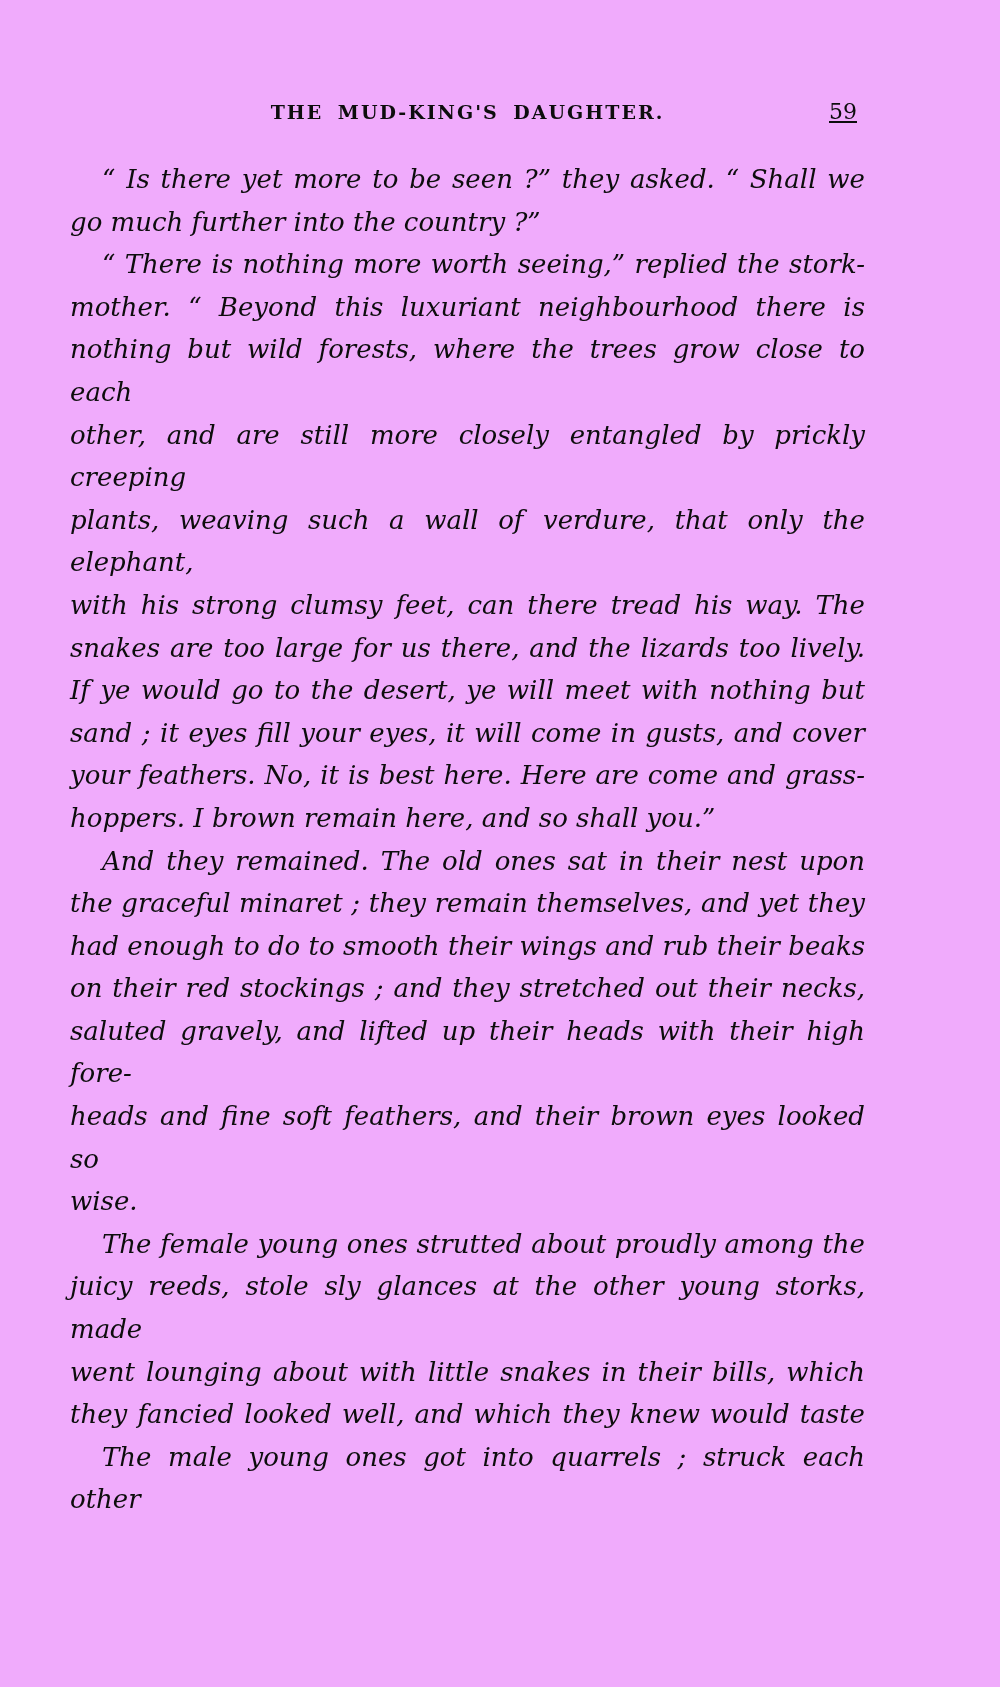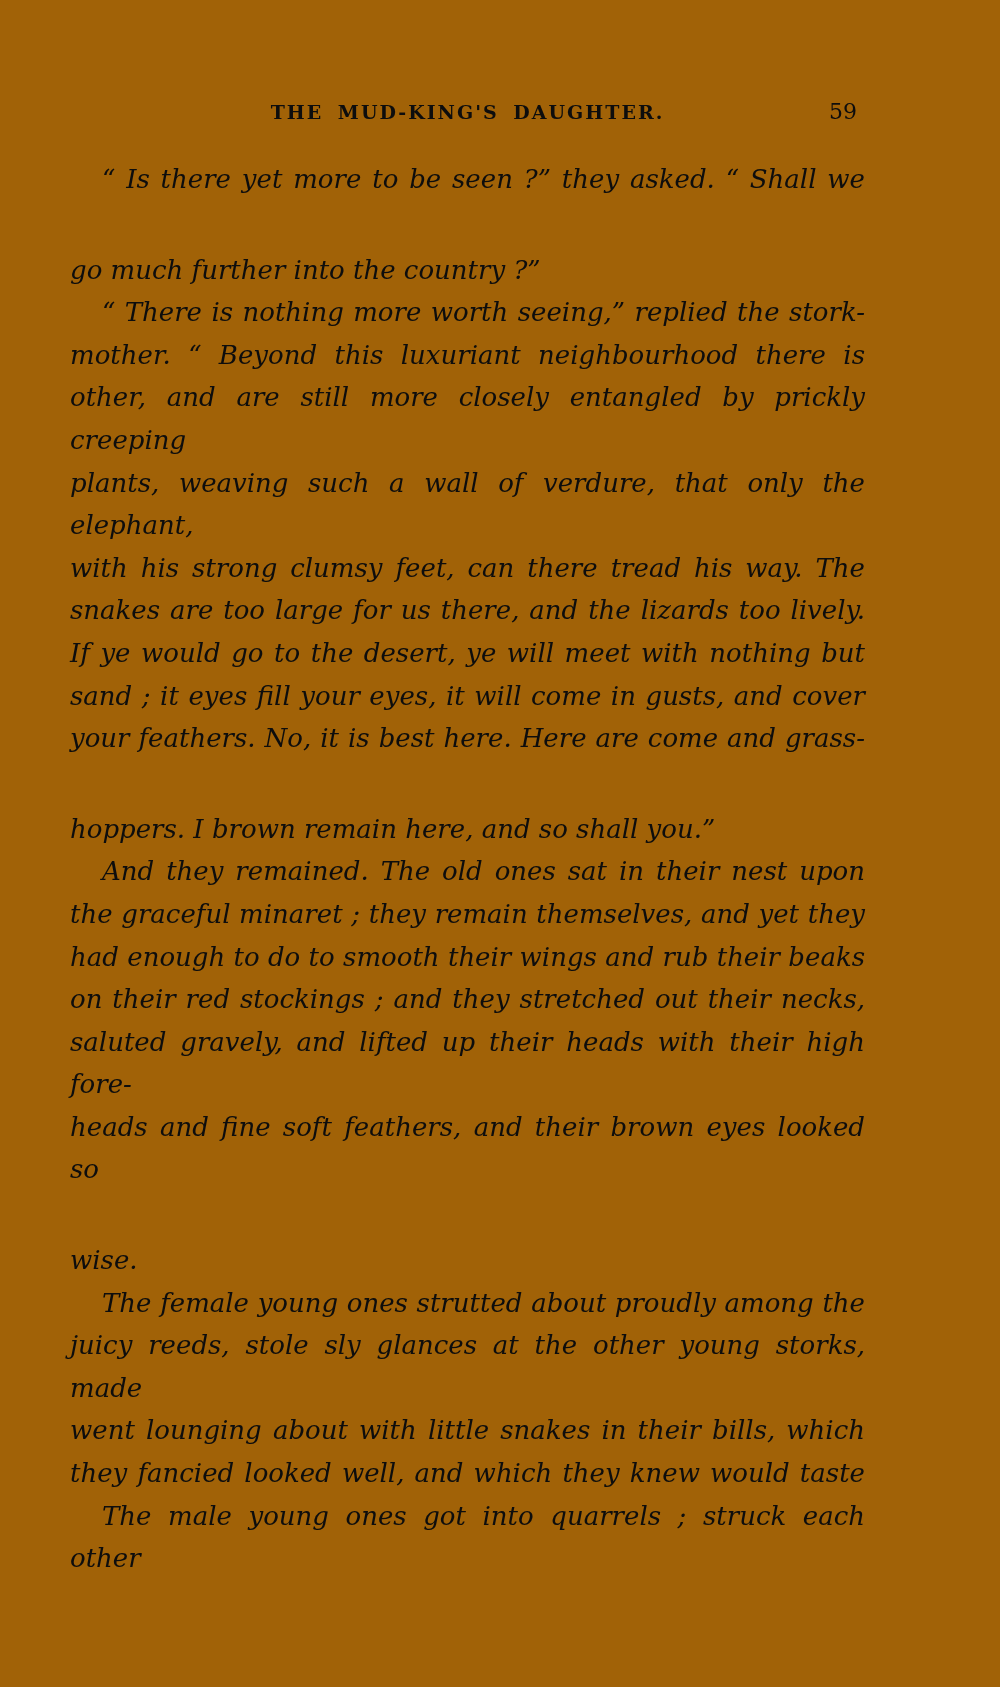--- a/index.html
+++ b/index.html
@@ -4,21 +4,21 @@
 <style>
   html, body {
     margin: 0;
     padding: 0;
     background: #ffffff;
   }
   .page {
     position: relative;
     width: 1000px;
     height: 1687px;
-    background: #a16207;
+    background: #f0abfc;
     color: #0d0d0d;
     font-family: "DejaVu Serif", "Liberation Serif", serif;
     overflow: hidden;
   }
   .running-header {
     position: absolute;
     top: 101px;
     left: 70px;
     width: 795px;
     height: 30px;
@@ -32,20 +32,21 @@
     color: #0d0d0d;
     white-space: nowrap;
   }
   .page-number {
     position: absolute;
     right: 8px;
     top: -2px;
     font-size: 22px;
     font-weight: normal;
     color: #0d0d0d;
+    text-decoration: underline;
   }
   .text-block {
     position: absolute;
     top: 158px;
     left: 70px;
     width: 795px;
     font-size: 26px;
     line-height: 42.6px;
     color: #0d0d0d;
   }
@@ -54,21 +55,20 @@
     padding: 0;
   }
   .text-line {
     text-align: justify;
     text-align-last: justify;
     white-space: normal;
     font-style: italic;
   }
   .text-line.last-line {
     text-align-last: left;
-    margin-top: 48px;
   }
   .text-line.first-line {
     text-indent: 32px;
   }
 </style>
 </head>
 <body>
 
 <div class="page">
   <div class="running-header">
@@ -77,20 +77,21 @@
   </div>
 
   <div class="text-block" id="text-block">
       <div class="paragraph">
         <div class="text-line first-line">“ Is there yet more to be seen ?” they asked. “ Shall we</div>
         <div class="text-line last-line">go much further into the country ?”</div>
       </div>
       <div class="paragraph">
         <div class="text-line first-line">“ There is nothing more worth seeing,” replied the stork-</div>
         <div class="text-line">mother. “ Beyond this luxuriant neighbourhood there is</div>
+        <div class="text-line">nothing but wild forests, where the trees grow close to each</div>
         <div class="text-line">other, and are still more closely entangled by prickly creeping</div>
         <div class="text-line">plants, weaving such a wall of verdure, that only the elephant,</div>
         <div class="text-line">with his strong clumsy feet, can there tread his way. The</div>
         <div class="text-line">snakes are too large for us there, and the lizards too lively.</div>
         <div class="text-line">If ye would go to the desert, ye will meet with nothing but</div>
         <div class="text-line">sand ; it eyes fill your eyes, it will come in gusts, and cover</div>
         <div class="text-line">your feathers. No, it is best here. Here are come and grass-</div>
         <div class="text-line last-line">hoppers. I brown remain here, and so shall you.”</div>
       </div>
       <div class="paragraph">

